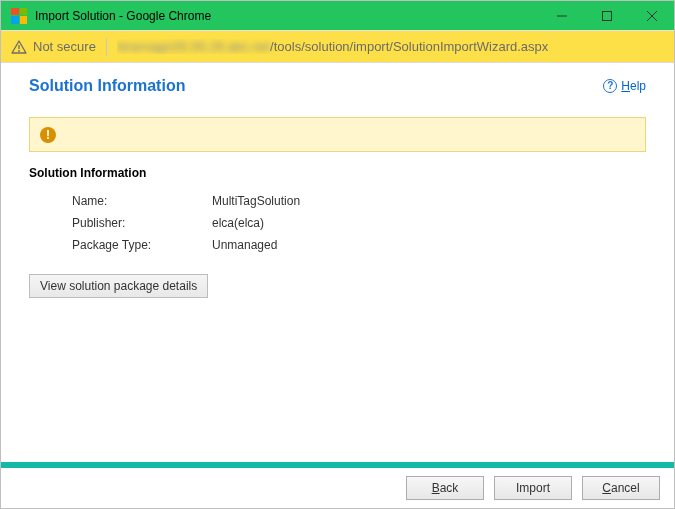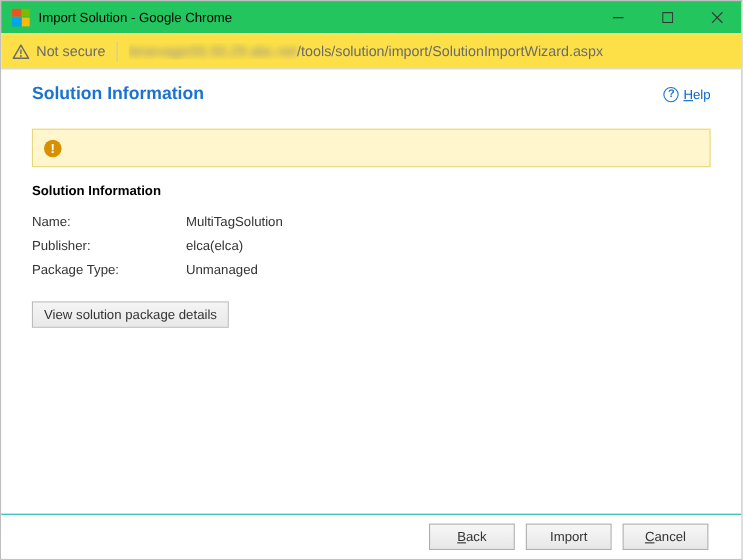--- a/index.html
+++ b/index.html
@@ -97,37 +97,37 @@
       margin-top:1px;
     }
     .section-title {
       font-weight:bold; font-size:12px; color:#000;
       margin: 0 0 10px 0;
     }
     .kv-table {
       font-size:12px;
     }
     .kv-row { display:flex; padding: 4px 0; }
-    .kv-label { width:140px; color:#333; }
+    .kv-label { width:140px; color:#333;margin-left:43px; }
     .kv-value { color:#333; }
     .details-btn {
       margin-top:18px;
       background: linear-gradient(#f5f5f5,#e8e8e8);
       border:1px solid #bcbcbc;
       padding: 4px 10px;
       font-size:12px;
       font-family: inherit;
       color:#333;
       cursor:pointer;
     }
     .footer {
       position:absolute;
       left:0; right:0; bottom:0;
-      border-top:1px solid #14b8a6;
-      padding:8px 30px;
+      border-top:6px solid #14b8a6;
+      padding:8px 14px;
       display:flex;
       justify-content:flex-end;
       gap:10px;
       background:#fff;
     }
     .btn {
       min-width:78px;
       border:1px solid #adadad;
       background: linear-gradient(#f7f7f7,#e7e7e7);
       padding:4px 10px;

